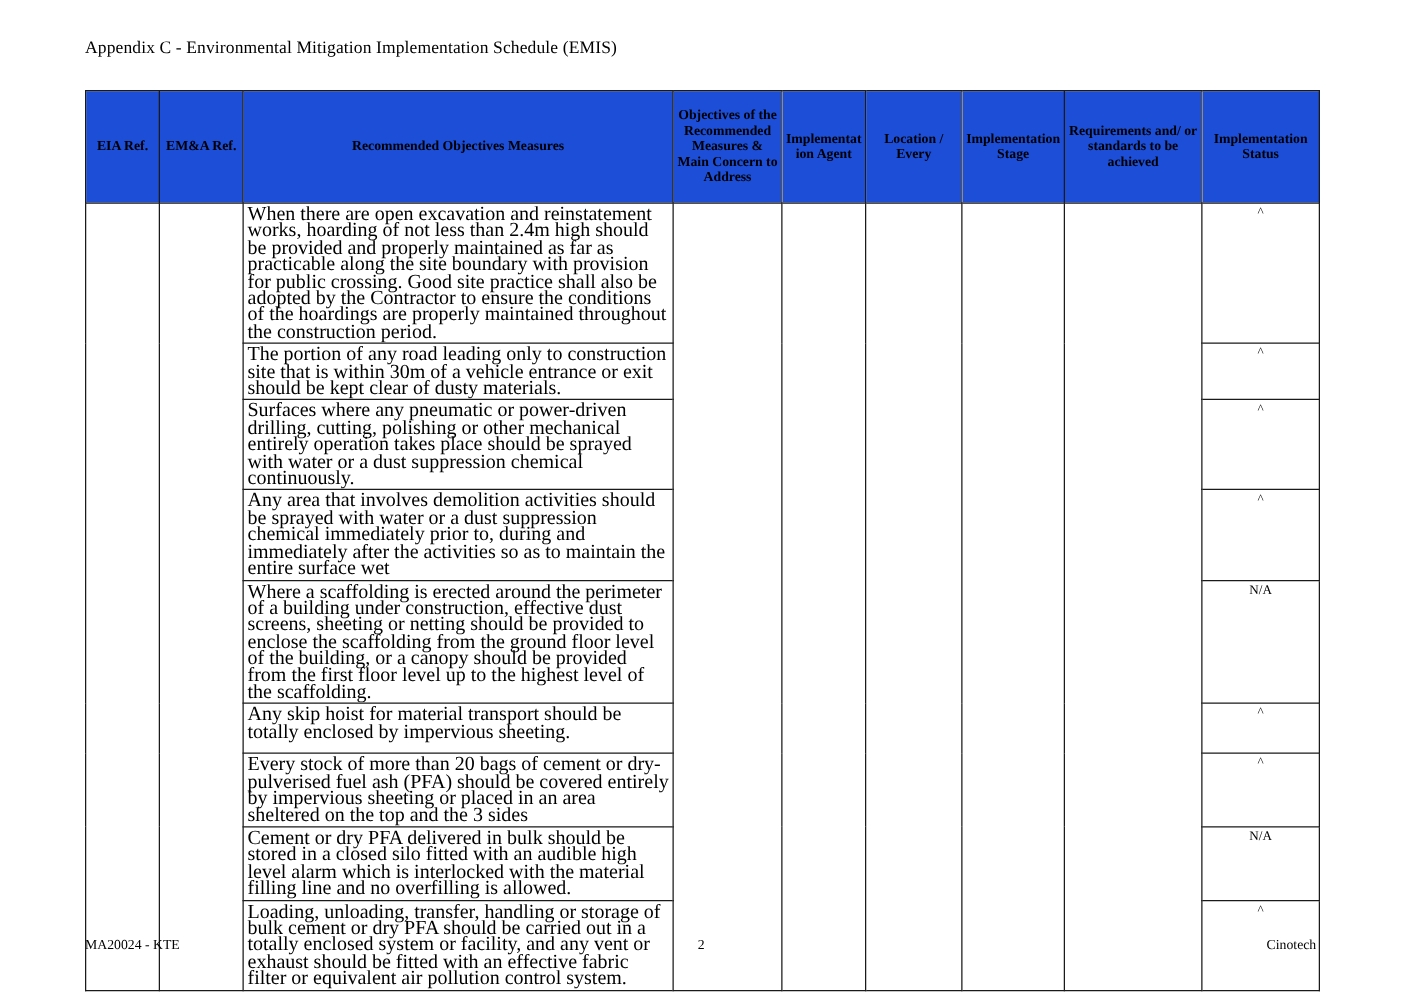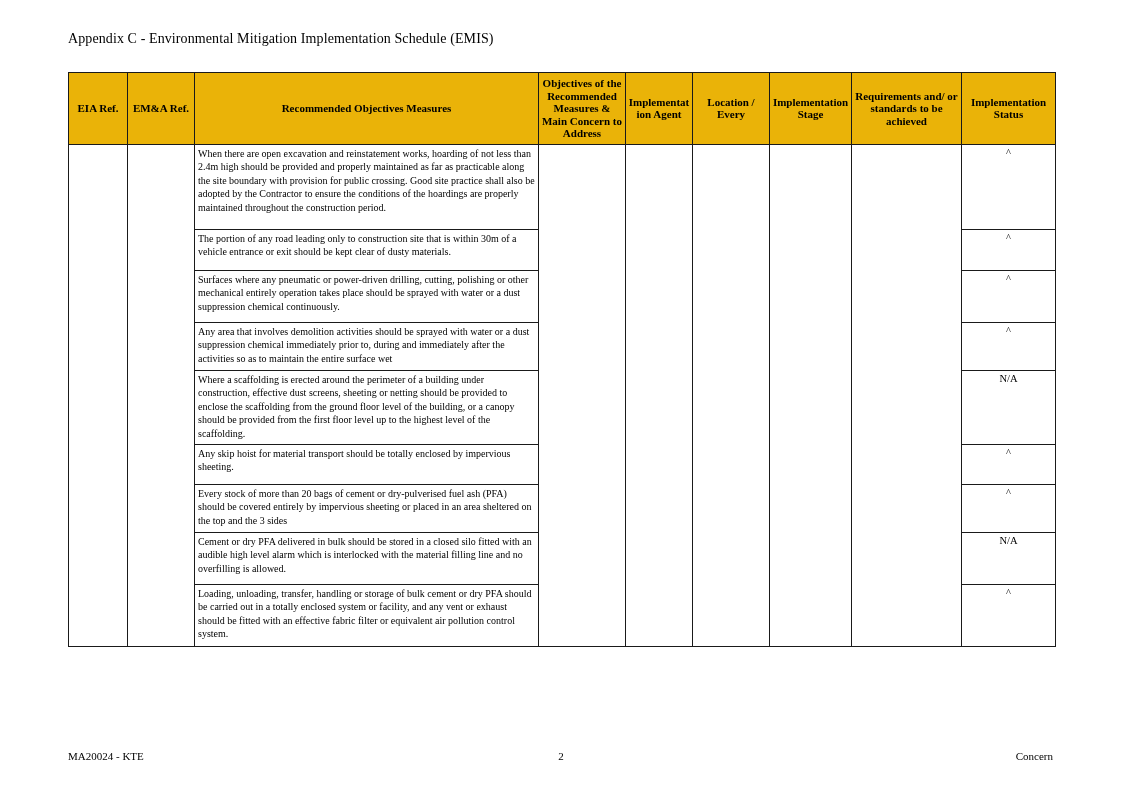--- a/index.html
+++ b/index.html
@@ -26,33 +26,33 @@
     top: 72px;
     width: 987px;
     border-collapse: collapse;
     table-layout: fixed;
   }
   table.emis th, table.emis td {
     border: 1px solid #1a1a1a;
     overflow: hidden;
   }
   table.emis th {
-    background: #eab308;
+    background: #1d4ed8;
     font-weight: bold;
     font-size: 11px;
     line-height: 12.6px;
     text-align: center;
     vertical-align: middle;
-    padding: 4px 2px;
+    padding: 13px 2px;
     overflow-wrap: break-word;
     word-wrap: break-word;
     word-break: break-word;
   }
   td.measure-cell {
-    font-size: 10px;
+    font-size: 16px;
     line-height: 13.4px;
     vertical-align: top;
     text-align: left;
     padding: 2px 3px 2px 3px;
   }
   td.status-cell {
     font-size: 10.5px;
     line-height: 12px;
     vertical-align: top;
     text-align: center;
@@ -156,13 +156,13 @@
     </tr>
     <tr style="height:62px">
       <td class="measure-cell">Loading, unloading, transfer, handling or storage of bulk cement or dry PFA should be carried out in a totally enclosed system or facility, and any vent or exhaust should be fitted with an effective fabric filter or equivalent air pollution control system.</td>
       <td class="status-cell">^</td>
     </tr>
   </tbody>
 </table>
 
 <div class="footer-left">MA20024 - KTE</div>
 <div class="footer-center">2</div>
-<div class="footer-right">Concern</div>
+<div class="footer-right">Cinotech</div>
 
 </body></html>

